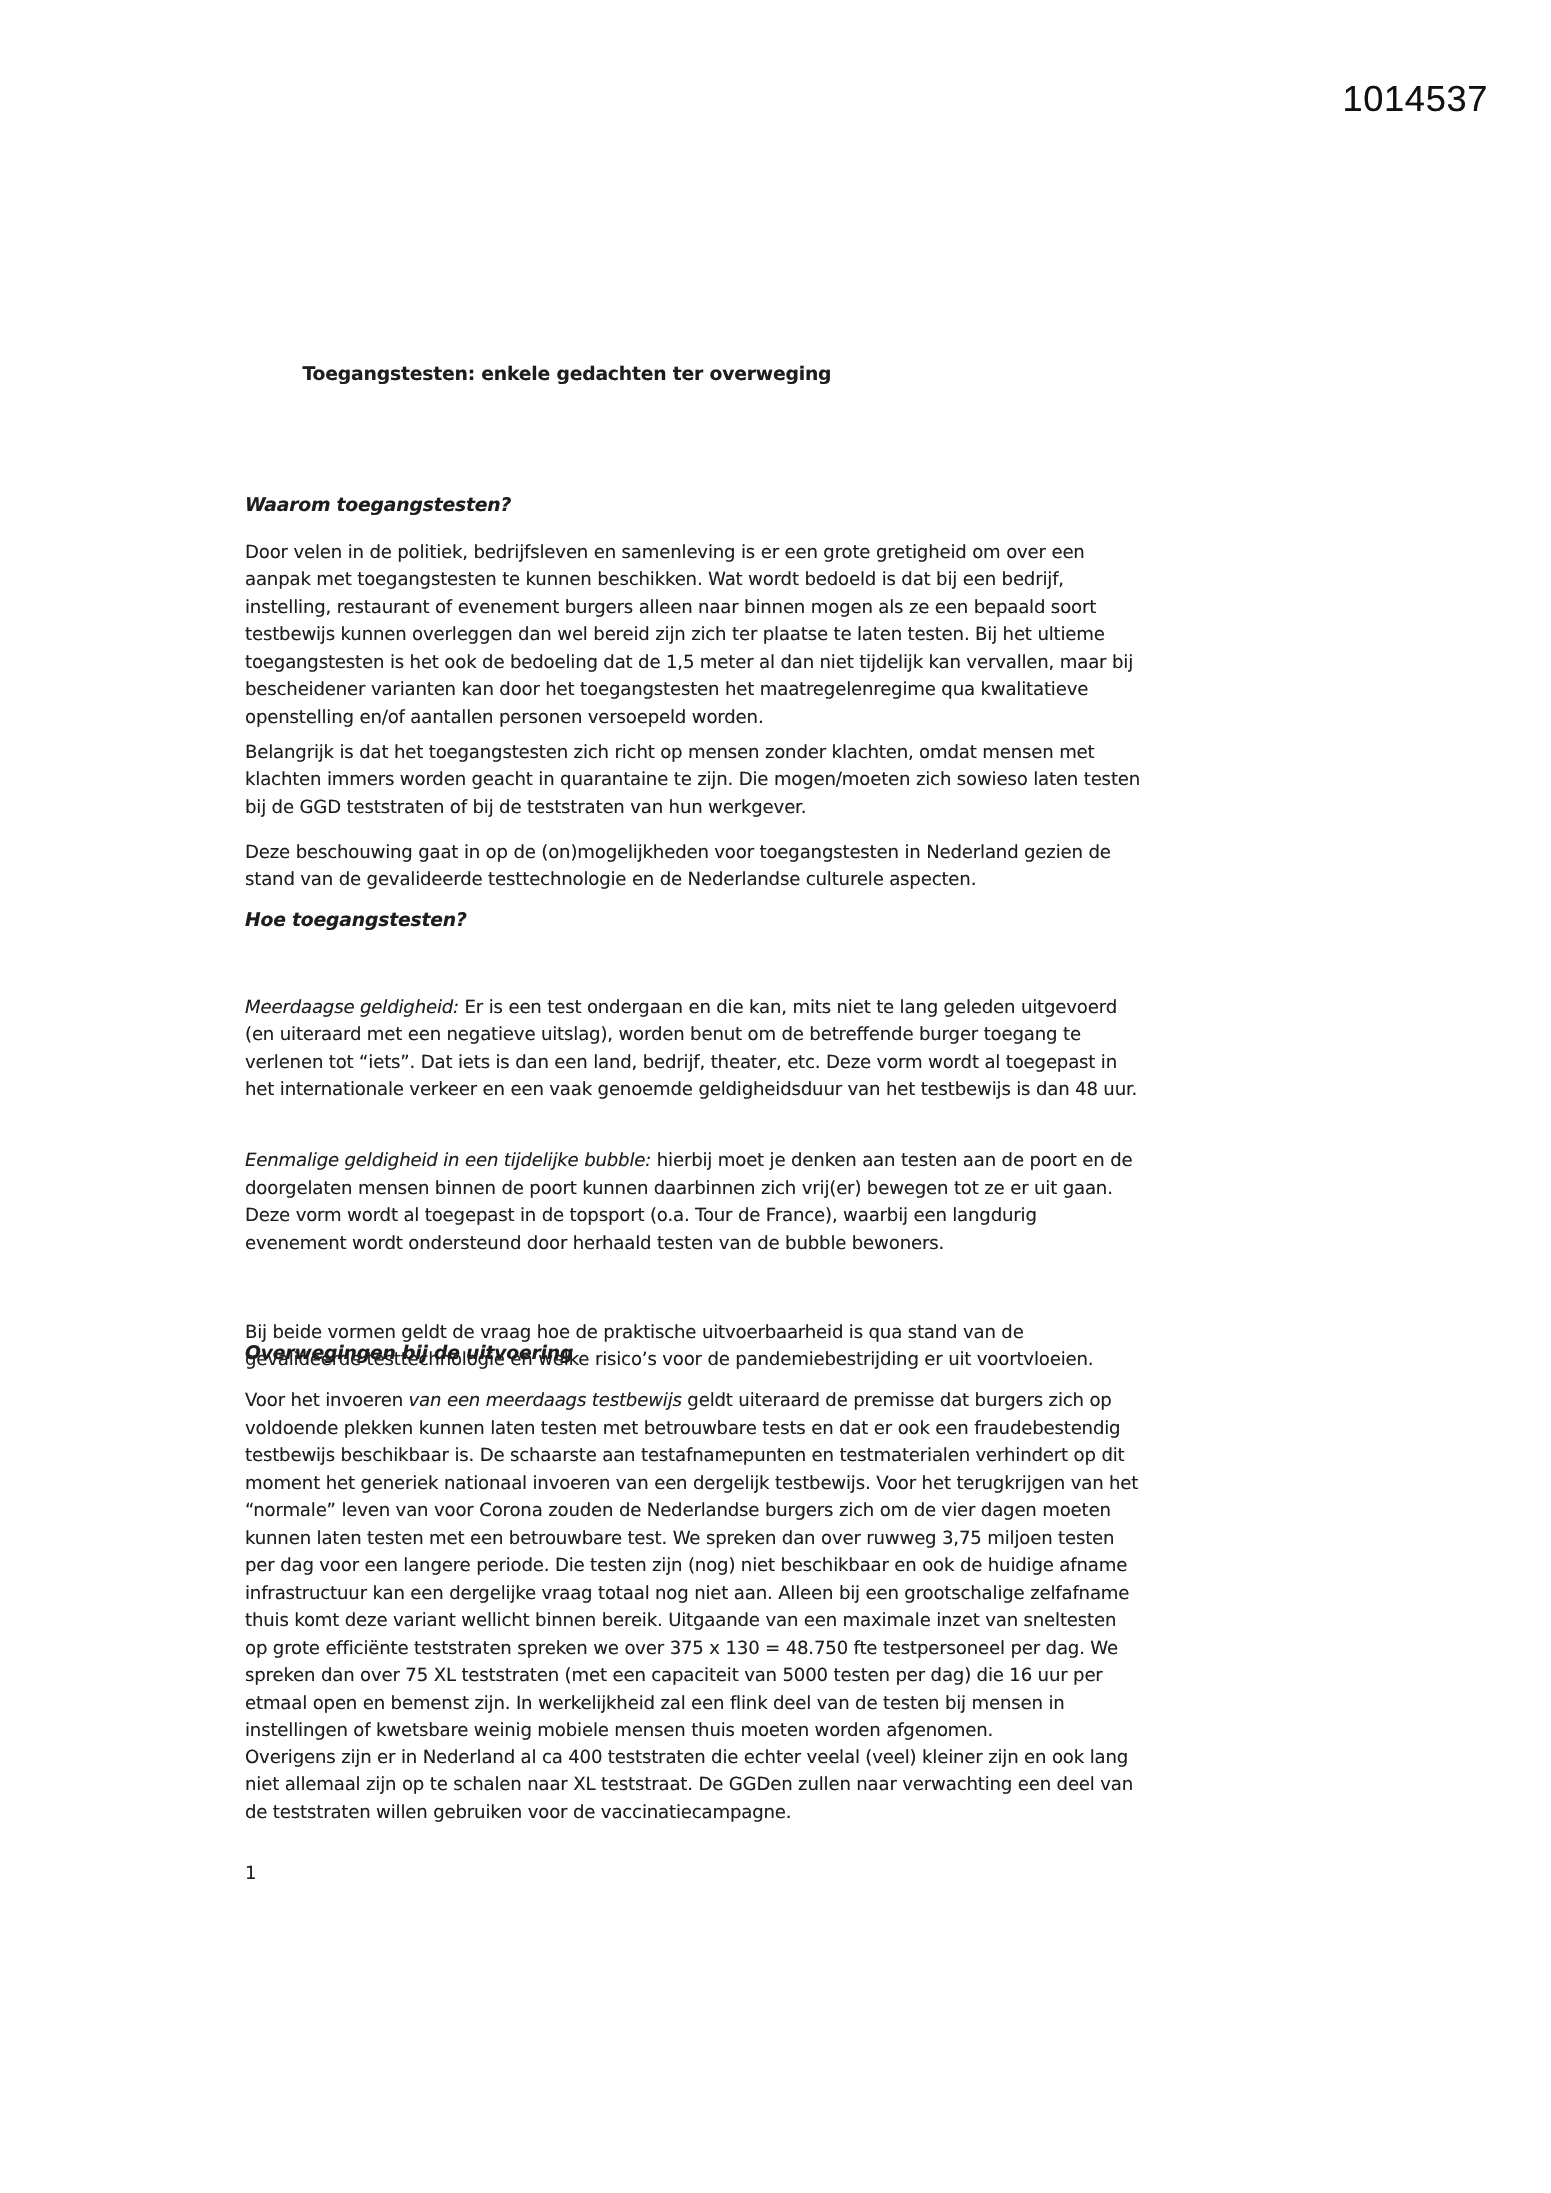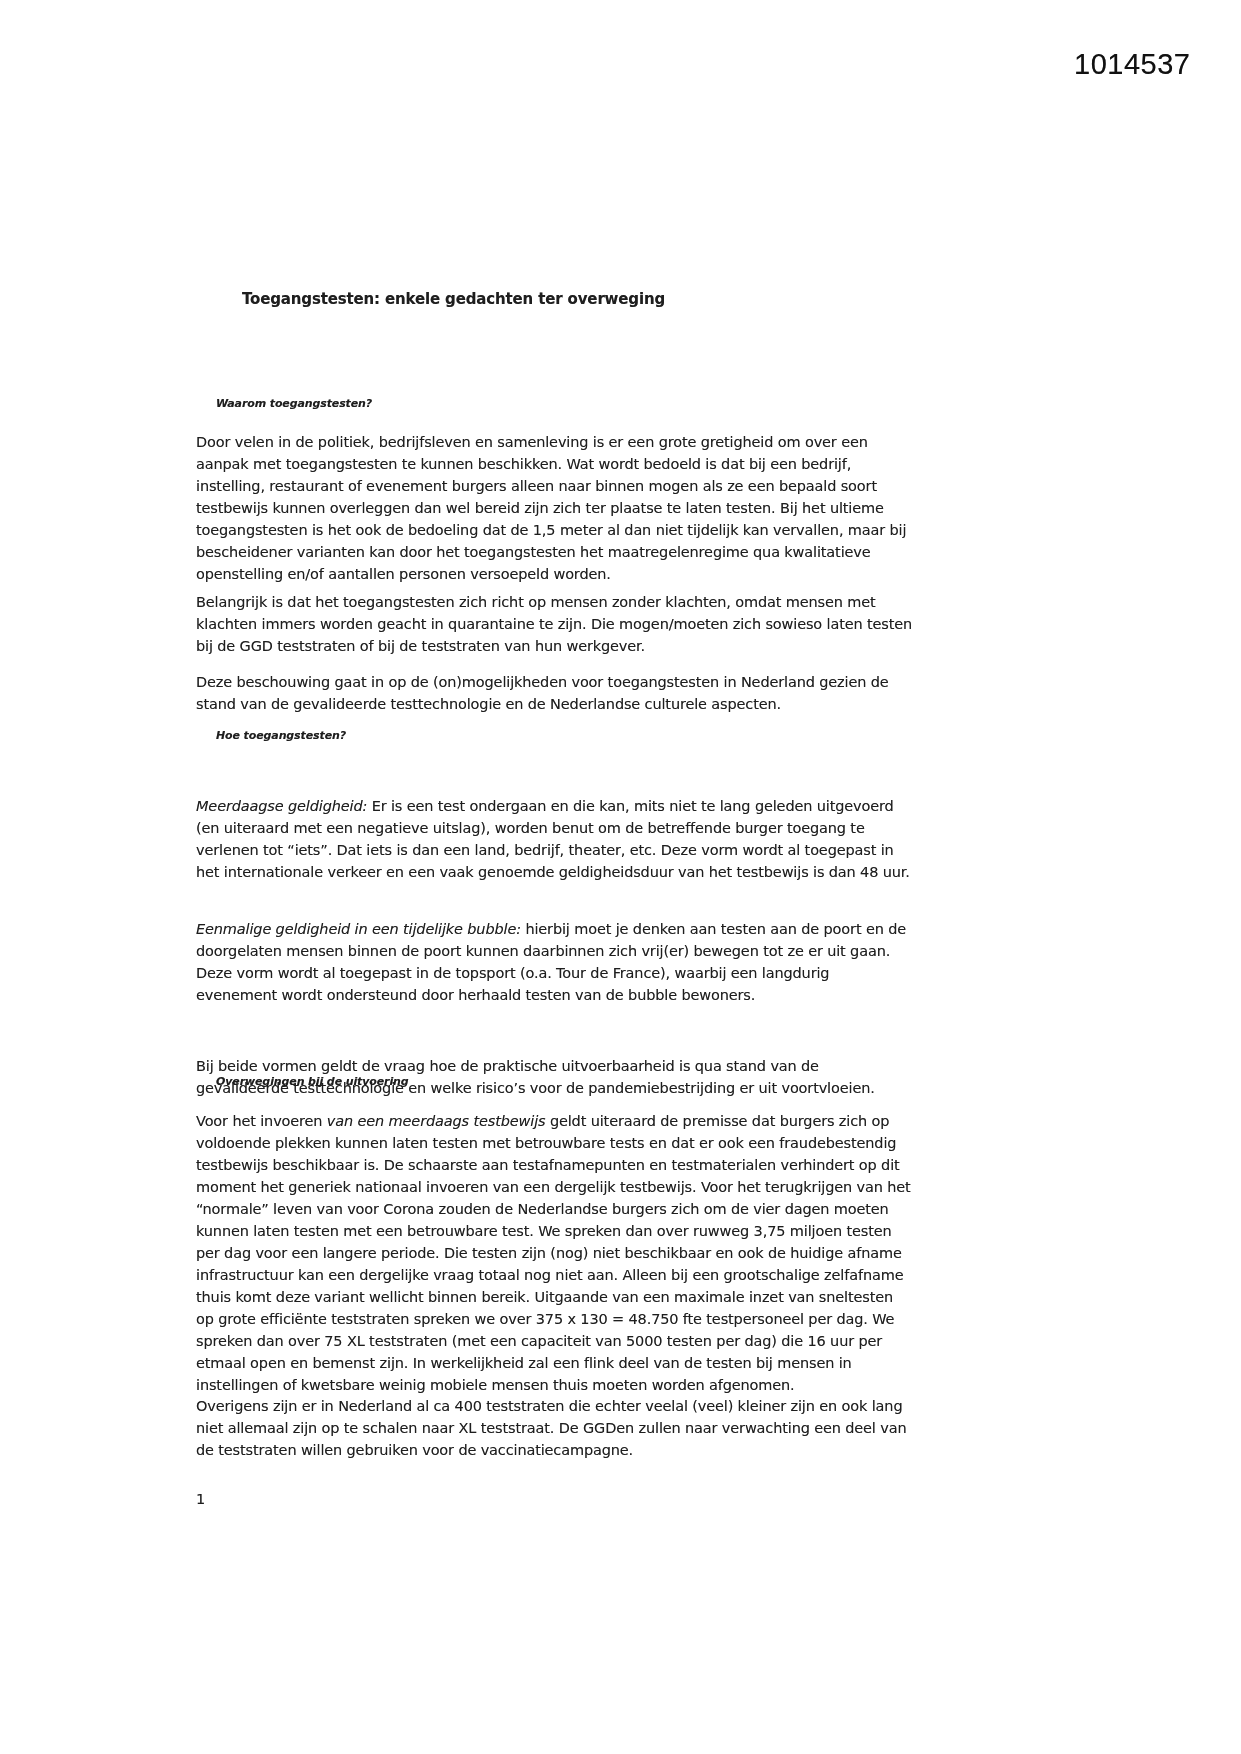--- a/index.html
+++ b/index.html
@@ -22,37 +22,36 @@
     width: 718px;
     margin: 0;
     font-size: 14.5px;
     line-height: 22px;
     letter-spacing: -0.01em;
     text-shadow: 0 0 0.5px rgba(40,40,40,0.45);
   }
   .stamp {
     position: absolute;
     left: 1074px;
-    top: 48px;
+    top: 64px;
     font-family: "Liberation Sans", sans-serif;
     font-size: 29px;
     line-height: 32px;
     color: #111111;
     letter-spacing: 0.5px;
     text-shadow: 0 0 0.4px rgba(0,0,0,0.5);
   }
   .doc-title {
     font-weight: bold;
     font-size: 15px;
   }
   .h {
     font-weight: bold;
     font-style: italic;
-    font-size: 11px;
-    margin-left: 20px;
+    font-size: 15px;
   }
   .lead-italic { font-style: italic; text-align: center; }
   .mid-italic  { font-style: italic; }
 
   .y-ref   { top: 196px; }
   .y-title { top: 288px; margin-left: 46px; }
   .y-h1    { top: 393px; }
   .y-p1    { top: 431px; }
   .y-p2    { top: 591px; }
   .y-p3    { top: 671px; }

